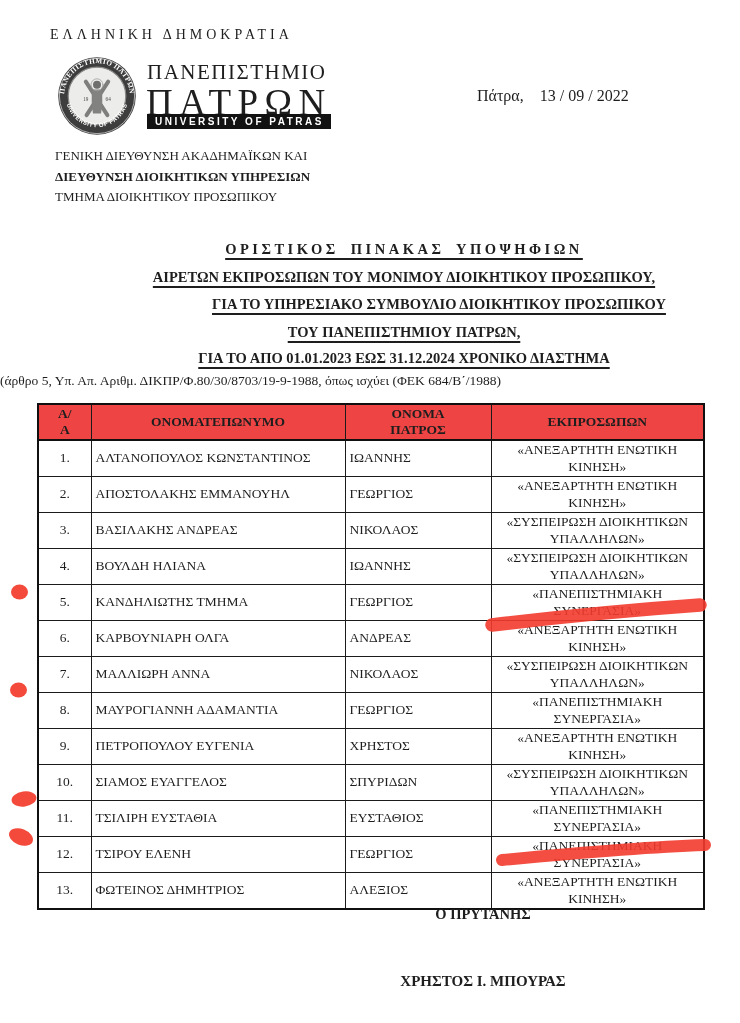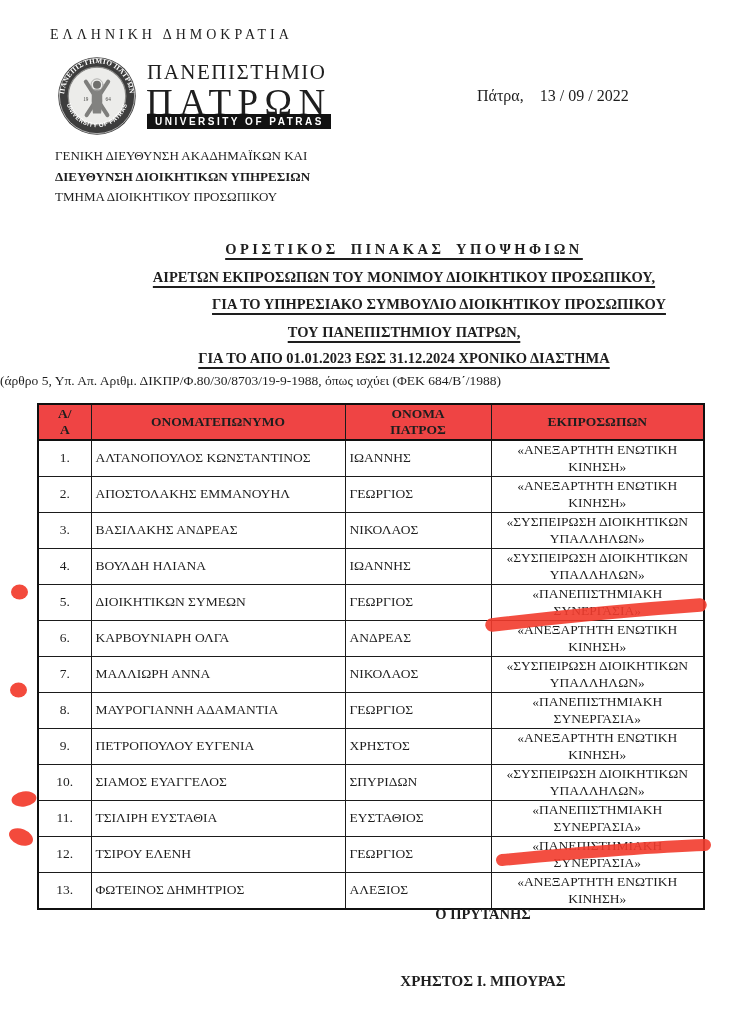--- a/index.html
+++ b/index.html
@@ -150,21 +150,21 @@
 
     <tr>
       <td class="c-num">4.</td>
       <td class="c-name">ΒΟΥΛΔΗ ΗΛΙΑΝΑ</td>
       <td class="c-father">ΙΩΑΝΝΗΣ</td>
       <td class="c-comb">«ΣΥΣΠΕΙΡΩΣΗ ΔΙΟΙΚΗΤΙΚΩΝ ΥΠΑΛΛΗΛΩΝ»</td>
     </tr>
 
     <tr>
       <td class="c-num">5.</td>
-      <td class="c-name">ΔΙΟΙΚΗΤΙΚΩΝ ΣΥΜΕΩΝ</td>
+      <td class="c-name">ΚΑΝΔΗΛΙΩΤΗΣ ΤΜΗΜΑ</td>
       <td class="c-father">ΓΕΩΡΓΙΟΣ</td>
       <td class="c-comb">«ΠΑΝΕΠΙΣΤΗΜΙΑΚΗ ΣΥΝΕΡΓΑΣΙΑ»</td>
     </tr>
 
     <tr>
       <td class="c-num">6.</td>
       <td class="c-name">ΚΑΡΒΟΥΝΙΑΡΗ ΟΛΓΑ</td>
       <td class="c-father">ΑΝΔΡΕΑΣ</td>
       <td class="c-comb">«ΑΝΕΞΑΡΤΗΤΗ ΕΝΩΤΙΚΗ ΚΙΝΗΣΗ»</td>
     </tr>

